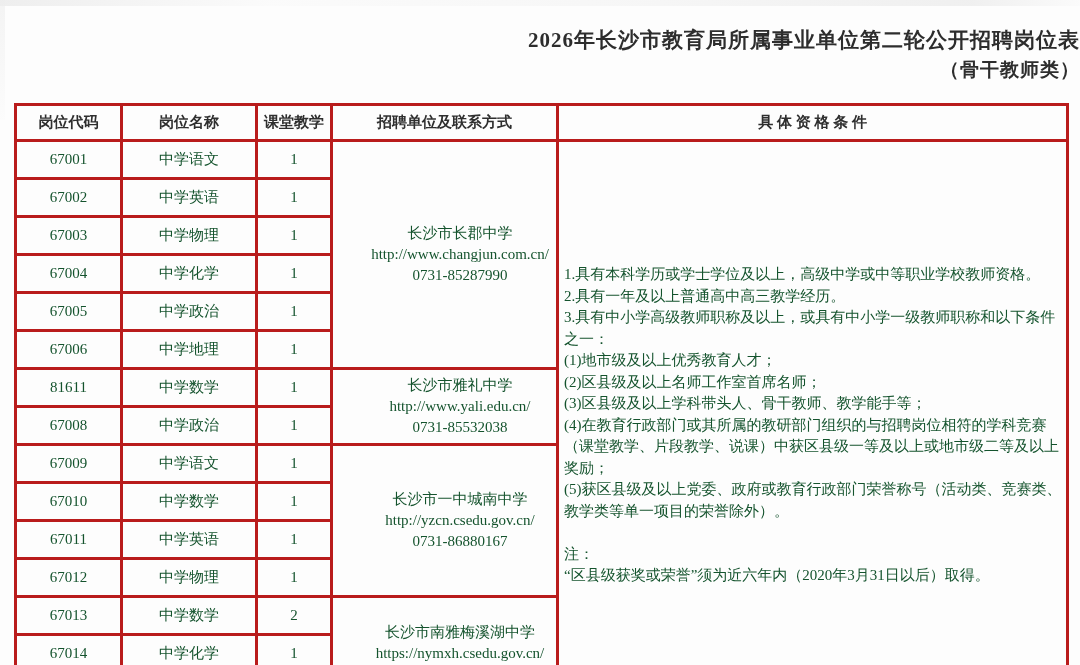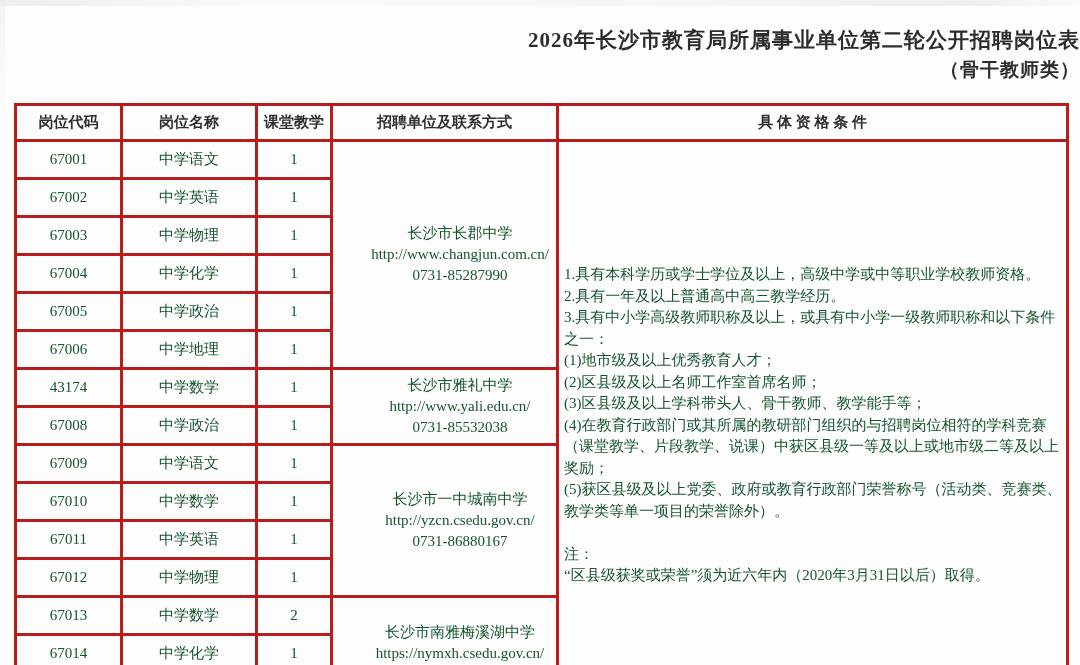--- a/index.html
+++ b/index.html
@@ -144,21 +144,21 @@
           <td>67005</td>
           <td>中学政治</td>
           <td>1</td>
         </tr>
         <tr>
           <td>67006</td>
           <td>中学地理</td>
           <td>1</td>
         </tr>
         <tr>
-          <td>43174</td>
+          <td>81611</td>
           <td>中学数学</td>
           <td>1</td>
           <td class="unit-cell" rowspan="2">
             <div class="school-name">长沙市雅礼中学</div>
             <div>http://www.yali.edu.cn/</div>
             <div>0731-85532038</div>
           </td>
         </tr>
         <tr>
           <td>67008</td>

